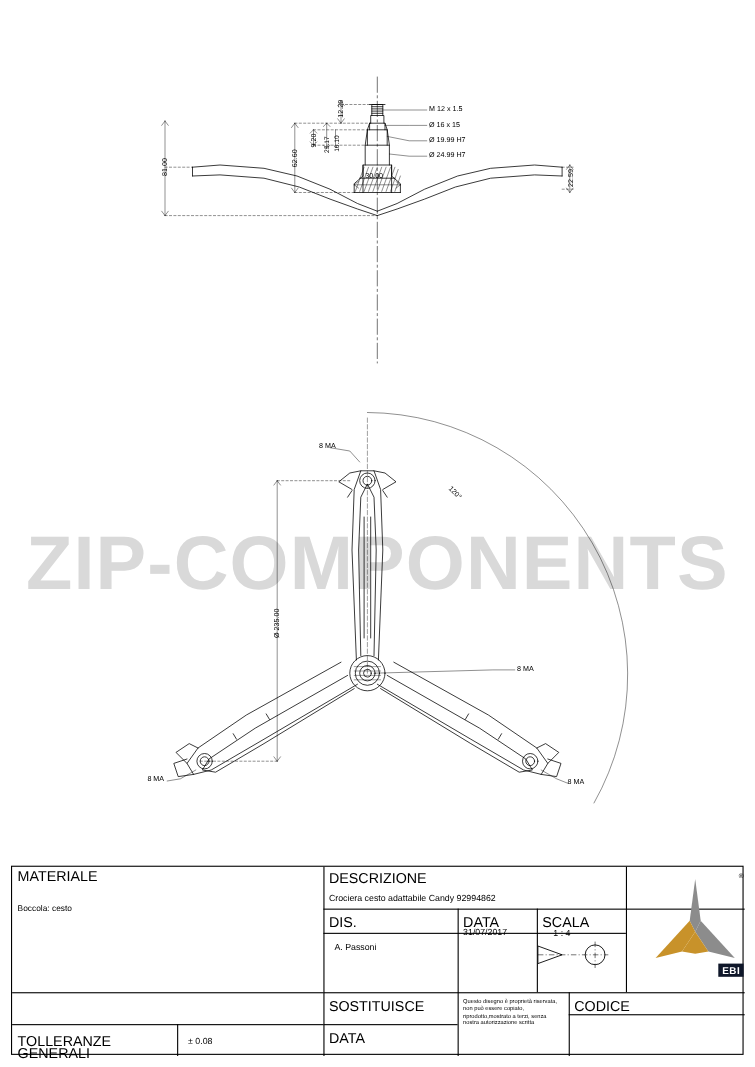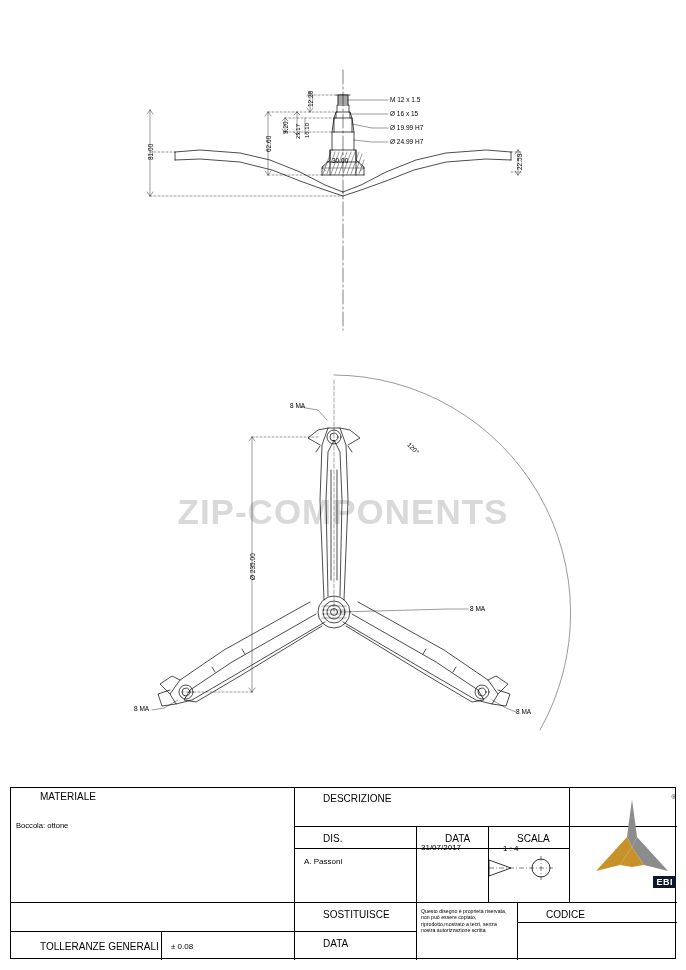--- a/index.html
+++ b/index.html
@@ -28,21 +28,21 @@
     height: 970px;
   }
   
   #watermark {
     position: absolute;
     left: 0;
     top: 482px;
     width: 686px;
     text-align: center;
     font-family: "Liberation Sans", sans-serif;
-    font-size: 35px;
+    font-size: 69px;
     font-weight: bold;
     letter-spacing: 1px;
     color: #d9d9d9;
     line-height: 60px;
     pointer-events: none;
     user-select: none;
   }
   
   .lbl {
     position: absolute;
@@ -73,21 +73,21 @@
     font-size: 7.5px;
     line-height: 11px;
     padding: 3px 5px;
   }
   .tb-line {
     position: absolute;
     background: #000;
   }
   .tb-h { height: 1px; }
   .tb-v { width: 1px; }
-  .tb-label { font-size: 10px; margin-left: 24px; }
+  .tb-label { font-size: 13px; }
   .tb-val { font-size: 8px; }
   .big-code {
     font-size: 17px;
     font-weight: bold;
     letter-spacing: 0.5px;
   }
   .legal {
     font-size: 5.2px;
     line-height: 6.4px;
   }
@@ -300,26 +300,27 @@
     <div class="tb-line tb-h" style="left:283px; top:143px; width:122px;"></div>
     <div class="tb-line tb-v" style="left:405px; top:38px; height:134px;"></div>
     <div class="tb-line tb-v" style="left:477px; top:38px; height:76px;"></div>
     <div class="tb-line tb-v" style="left:506px; top:114px; height:58px;"></div>
     <div class="tb-line tb-h" style="left:506px; top:134px; width:160px;"></div>
     <div class="tb-line tb-v" style="left:558px; top:0; height:114px;"></div>
     <div class="tb-line tb-h" style="left:0; top:143px; width:283px;"></div>
     <div class="tb-line tb-v" style="left:150px; top:143px; height:29px;"></div>
 
     <div class="tb-cell tb-label" style="left:0; top:0; width:283px;">MATERIALE</div>
-    <div class="tb-cell" style="left:0; top:29px; width:283px; font-size:7.6px;">Boccola: ottone</div>
+    <div class="tb-cell" style="left:0; top:29px; width:283px; font-size:7.6px;">Boccola: cesto</div>
 
     <div class="tb-cell tb-label" style="left:0; top:150px; width:150px;">TOLLERANZE GENERALI</div>
     <div class="tb-cell tb-val" style="left:155px; top:150px; width:120px;">± 0.08</div>
 
     <div class="tb-cell tb-label" style="left:283px; top:2px;">DESCRIZIONE</div>
+    <div class="tb-cell tb-val" style="left:283px; top:20px; width:370px;">Crociera cesto adattabile Candy 92994862</div>
 
     <div class="tb-cell tb-label" style="left:283px; top:42px;">DIS.</div>
     <div class="tb-cell tb-label" style="left:405px; top:42px;">DATA</div>
     <div class="tb-cell tb-label" style="left:477px; top:42px;">SCALA</div>
 
     <div class="tb-cell tb-val" style="left:288px; top:65px;">A. Passoni</div>
     <div class="tb-cell tb-val" style="left:405px; top:51px;">31/07/2017</div>
     <div class="tb-cell tb-val" style="left:487px; top:52px;">1 : 4</div>
 
     <svg style="position:absolute; left:470px; top:62px; width:85px; height:48px;" viewBox="0 0 85 48">

